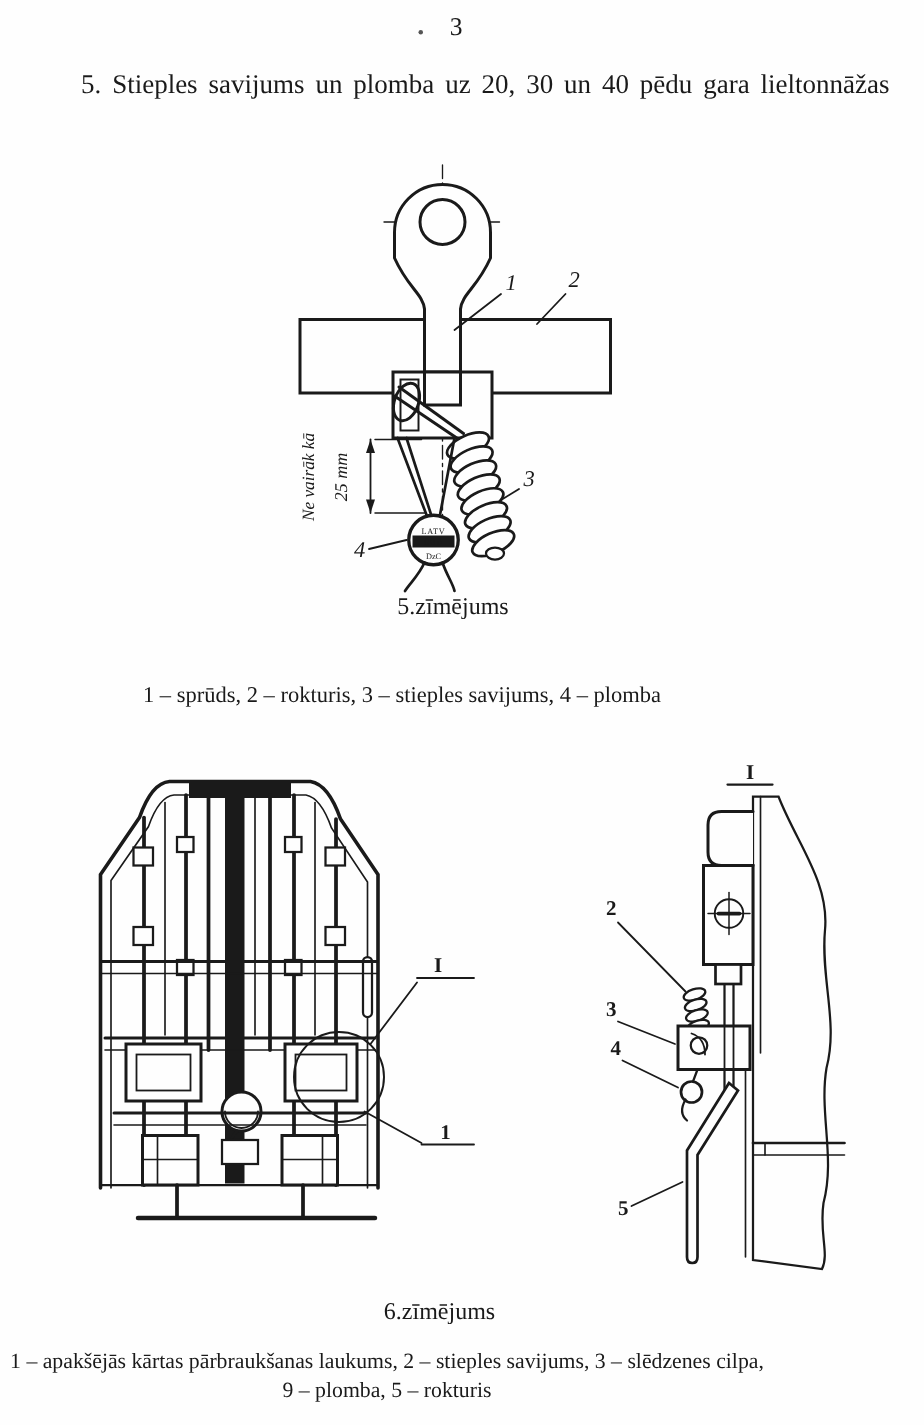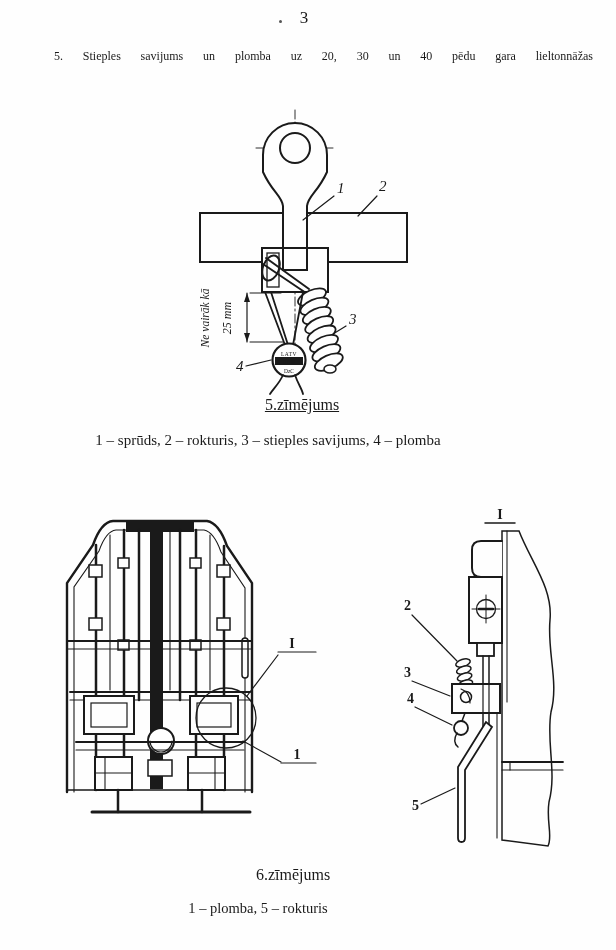--- a/index.html
+++ b/index.html
@@ -4,30 +4,30 @@
 <style>
   html,body{margin:0;padding:0;background:#e8e8e8;}
   .page{
     position:relative;width:616px;height:950px;margin:0 auto;
     background:#fefefe;color:#1a1a1a;overflow:hidden;
     font-family:"Liberation Serif", serif;
   }
   .abs{position:absolute;}
   .page-number{top:8px;left:290px;width:28px;text-align:center;font-size:17px;}
   .noise-dot{top:20px;left:279px;width:3px;height:3px;background:#555;border-radius:50%;}
-  .para{left:17px;width:576px;font-size:12px;line-height:25px;}
+  .para{left:17px;width:576px;font-size:18px;line-height:25px;}
   .para5{top:44px;}
   .para5 .l1{text-align:justify;text-align-last:justify;text-indent:37px;}
   .para5 .l2{text-align:left;}
   .para6{top:463px;text-indent:37px;}
   .fig-caption{font-size:16px;text-align:center;}
-  .caption5{top:396px;left:100px;width:404px;text-decoration:underline;}
+  .caption5{top:396px;left:100px;width:404px;}
   .caption6{top:866px;left:0;width:514px;margin-left:36px;}
   .legend{font-size:15px;text-align:center;}
-  .legend5{top:432px;left:0;width:536px;}
+  .legend5{top:456px;left:0;width:536px;}
   .legend6{top:899px;left:0;width:516px;font-size:14.5px;line-height:19px;}
   svg{position:absolute;}
   svg text{font-family:"Liberation Serif", serif;fill:#1a1a1a;}
   .callout-italic{font-style:italic;font-size:15px;}
   .callout-bold{font-weight:bold;font-size:14px;}
   .dim-text{font-style:italic;}
 </style>
 </head>
 <body>
 
@@ -264,16 +264,17 @@
       <line x1="421" y1="804" x2="455" y2="788"></line>
       <text class="callout-bold" x="404" y="610" stroke="none">2</text>
       <text class="callout-bold" x="404" y="677" stroke="none">3</text>
       <text class="callout-bold" x="407" y="703" stroke="none">4</text>
       <text class="callout-bold" x="412" y="810" stroke="none">5</text>
     </g>
   </svg>
 
   <div class="abs fig-caption caption6">6.zīmējums</div>
   <div class="abs legend legend6">
-    <div>1 – plomba, 5 – rokturis</div>
+    <div>1 – apakšējās kārtas pārbraukšanas laukums, 2 – stieples savijums, 3 – slēdzenes cilpa,</div>
+    <div>9 – plomba, 5 – rokturis</div>
   </div>
 
 </div>
 
 </body></html>

